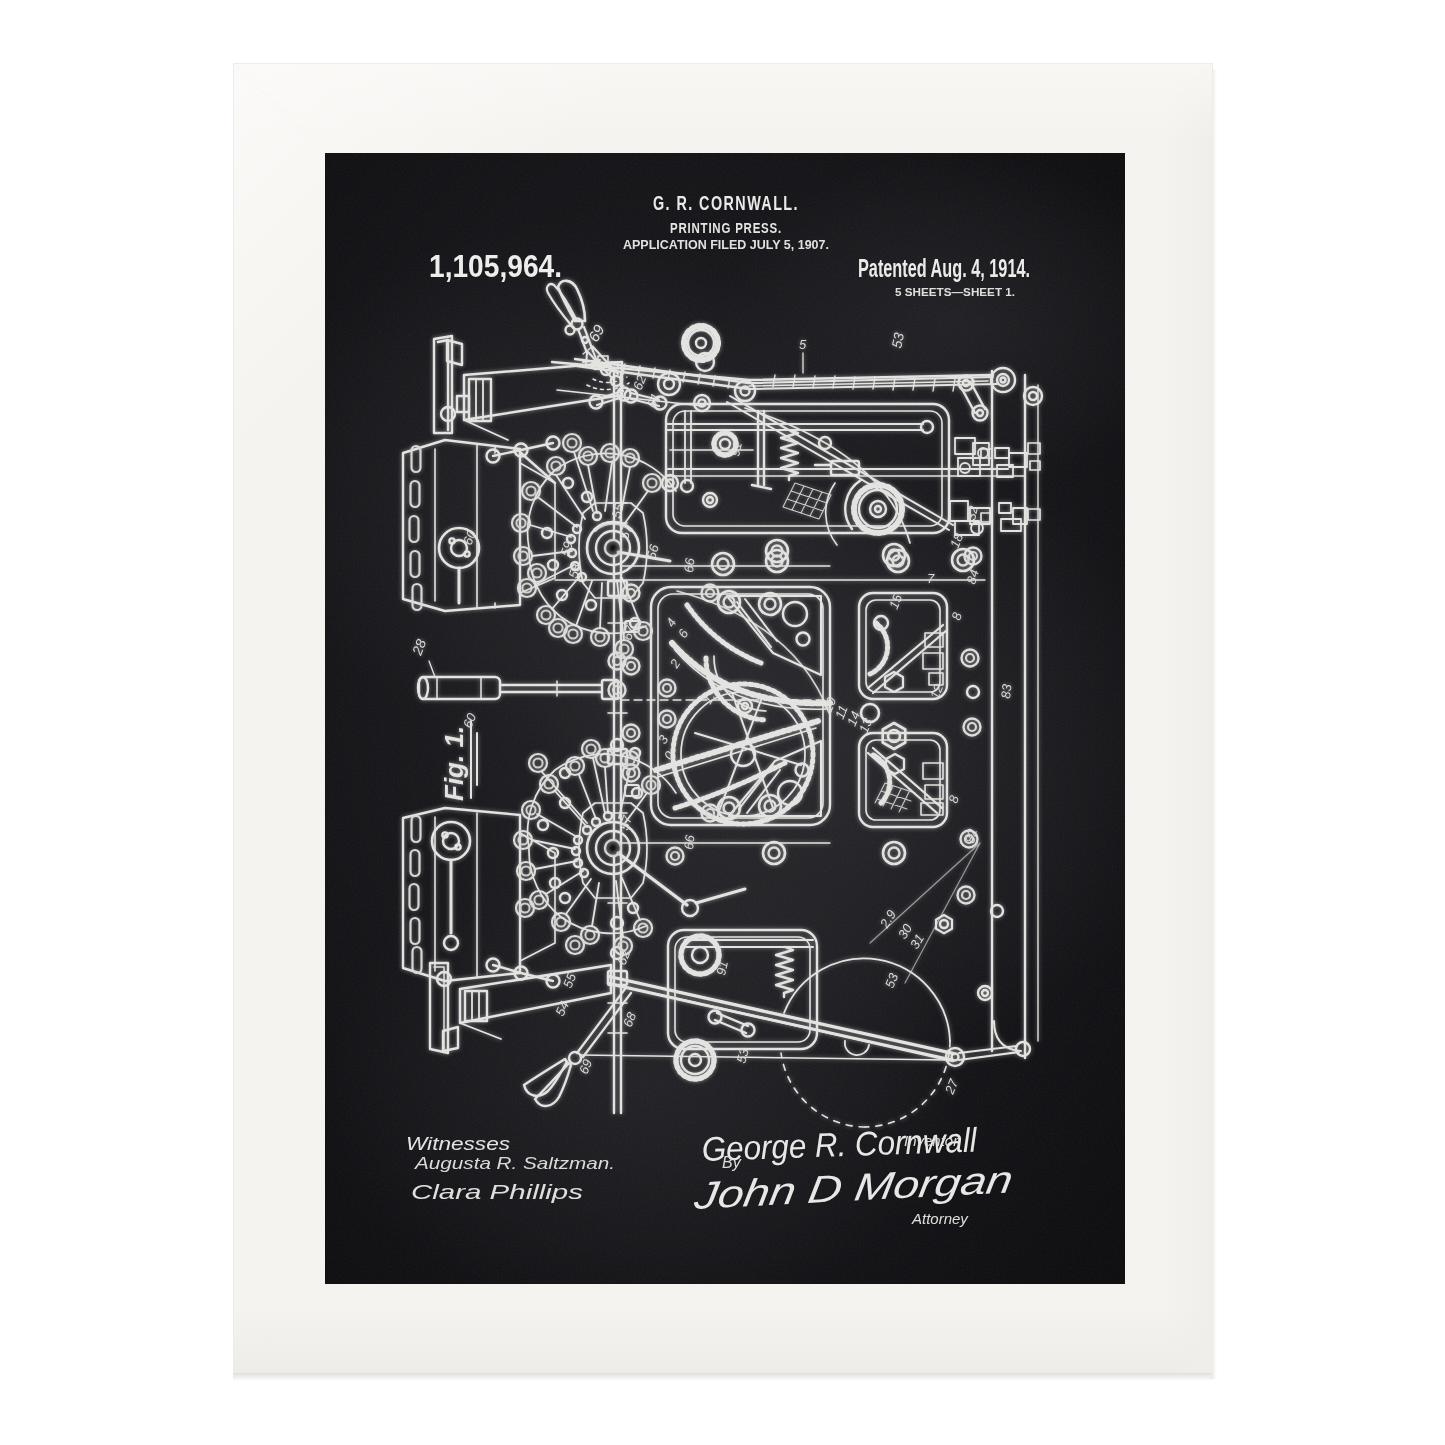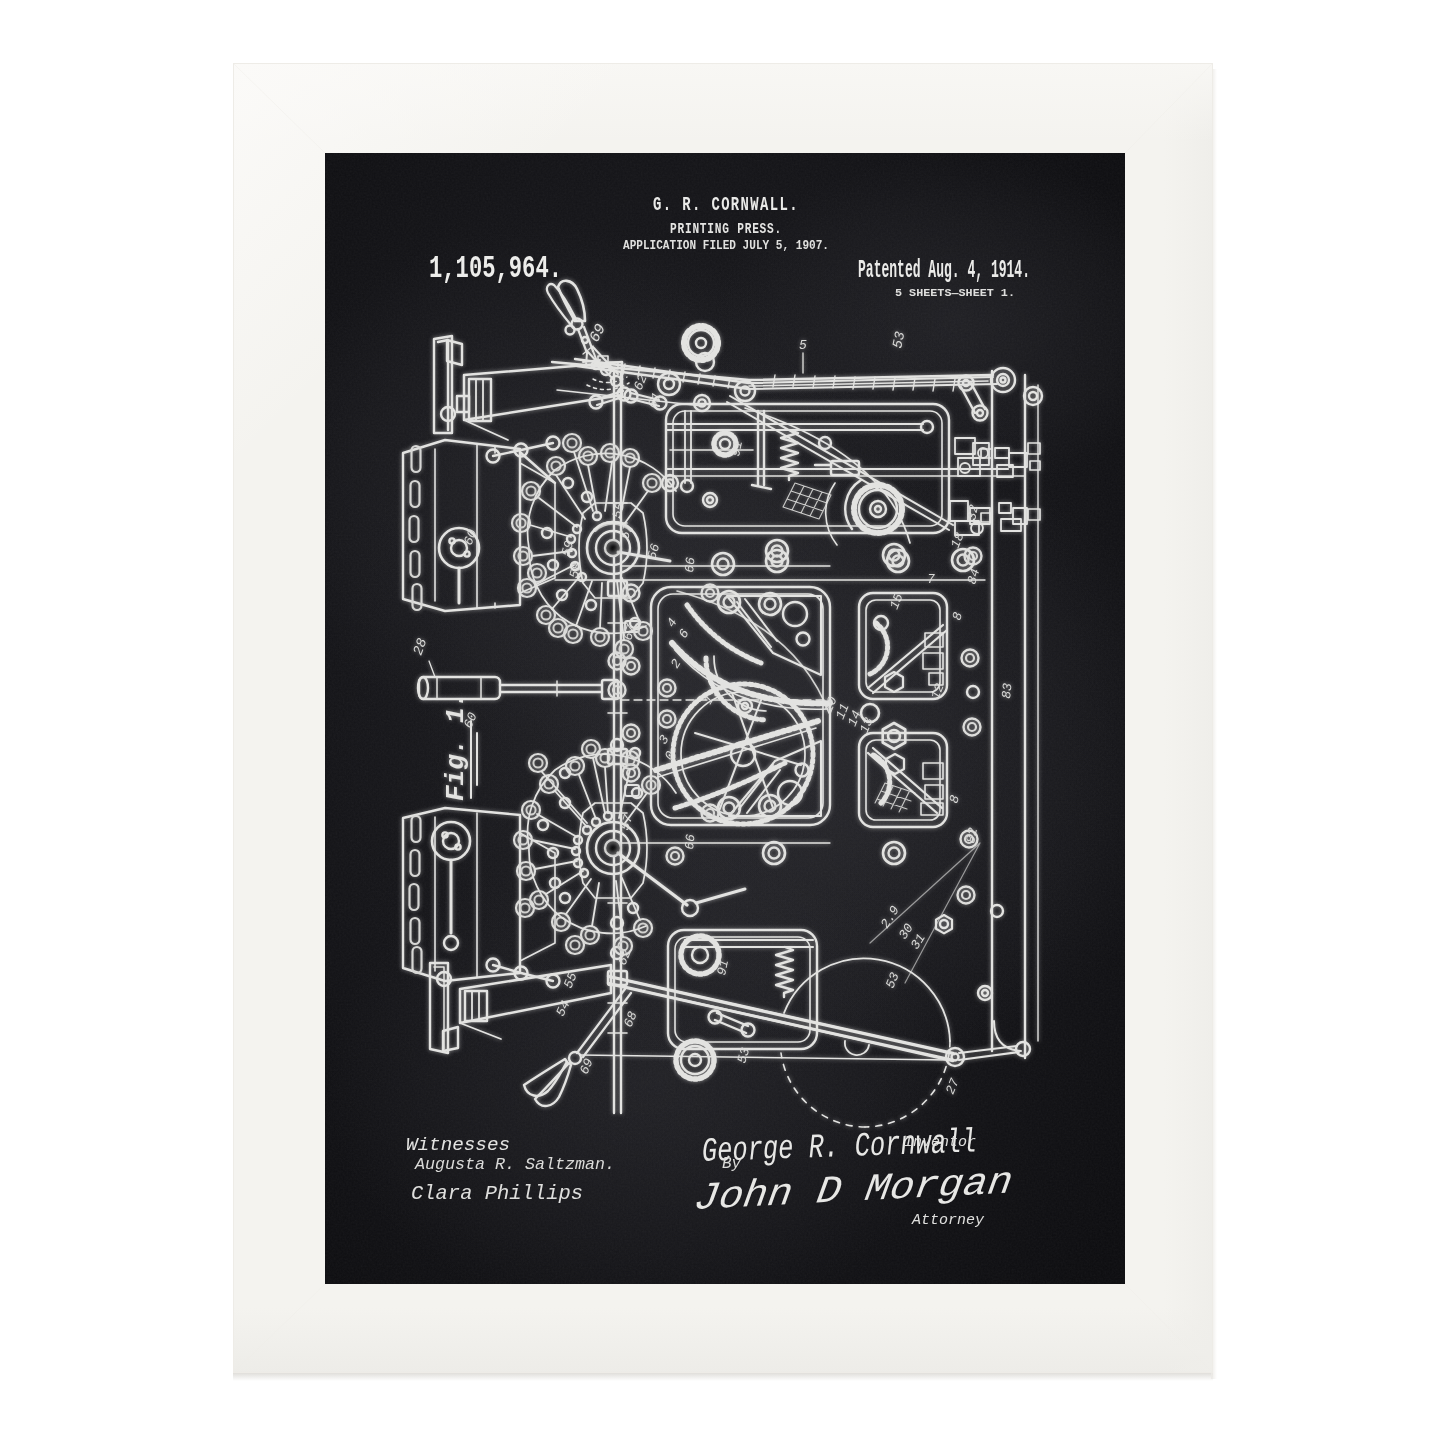--- a/index.html
+++ b/index.html
@@ -1,16 +1,16 @@
 <!DOCTYPE html>
 <html><head>
 <meta charset="utf-8">
 <style>
 html,body{margin:0;padding:0;background:#ffffff;width:1445px;height:1445px;overflow:hidden;}
-#page{position:relative;width:1445px;height:1445px;font-family:Liberation Mono, monospace;}
+#page{position:relative;width:1445px;height:1445px;font-family:Liberation Sans, sans-serif;}
 #frame{position:absolute;left:233px;top:63px;width:980px;height:1310px;background:#f4f3ef;}
 #frame .shade-b{position:absolute;left:0;bottom:-8px;width:100%;height:10px;background:linear-gradient(#d8d6d1,rgba(255,255,255,0));}
 #frame .shade-r{position:absolute;right:-4px;top:6px;width:6px;height:100%;background:linear-gradient(90deg,#eceae6,rgba(255,255,255,0));}
 #poster{position:absolute;left:325px;top:153px;width:800px;height:1131px;}
 svg text{opacity:0.985;}
 </style>
 </head>
 <body>
 <div id="page">
 

